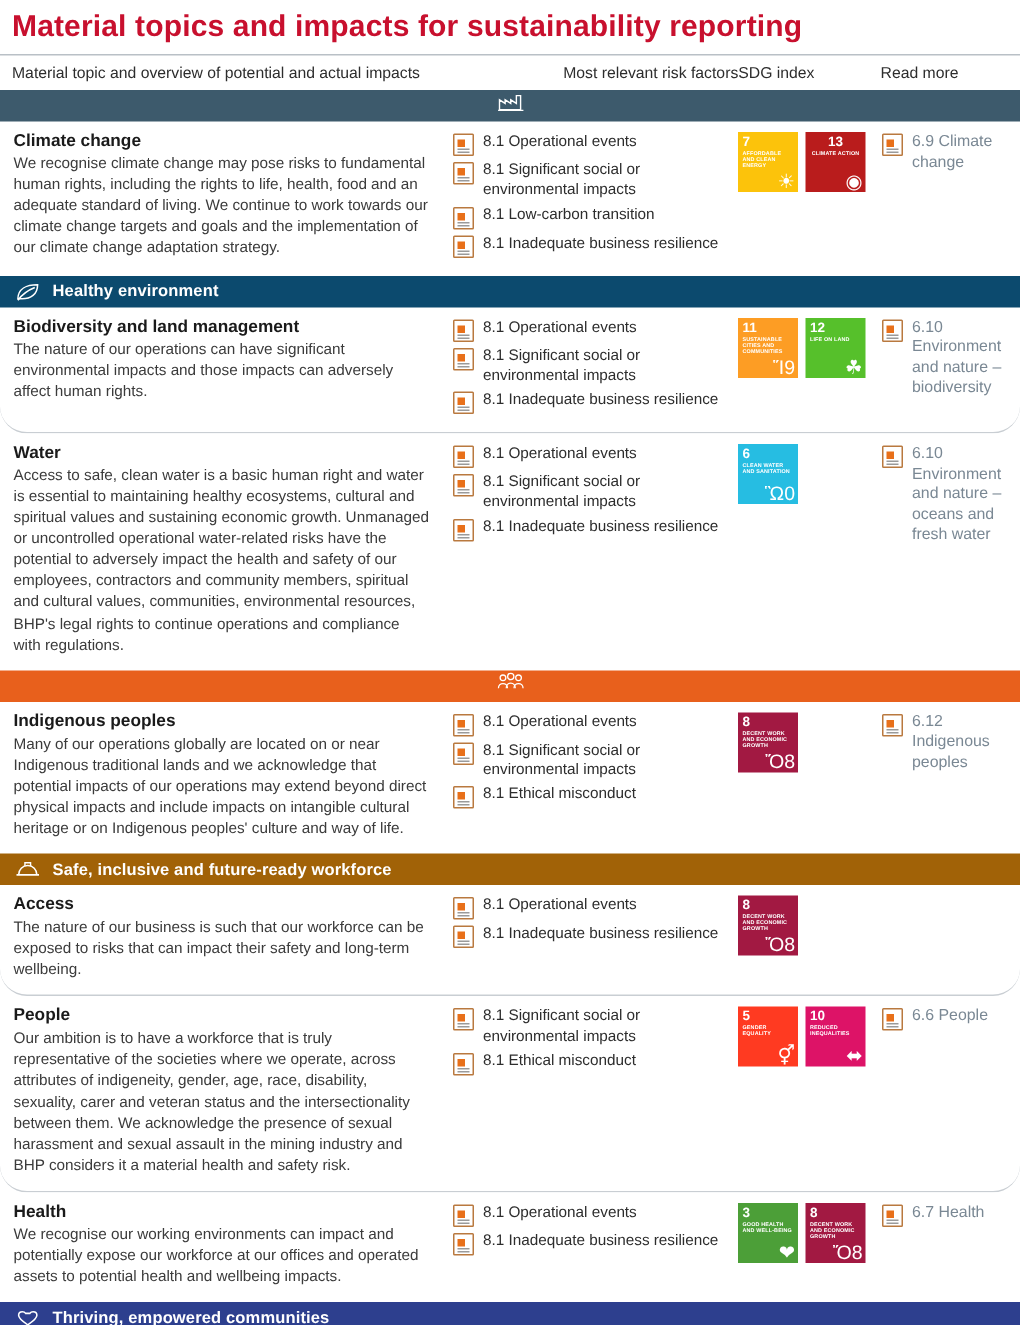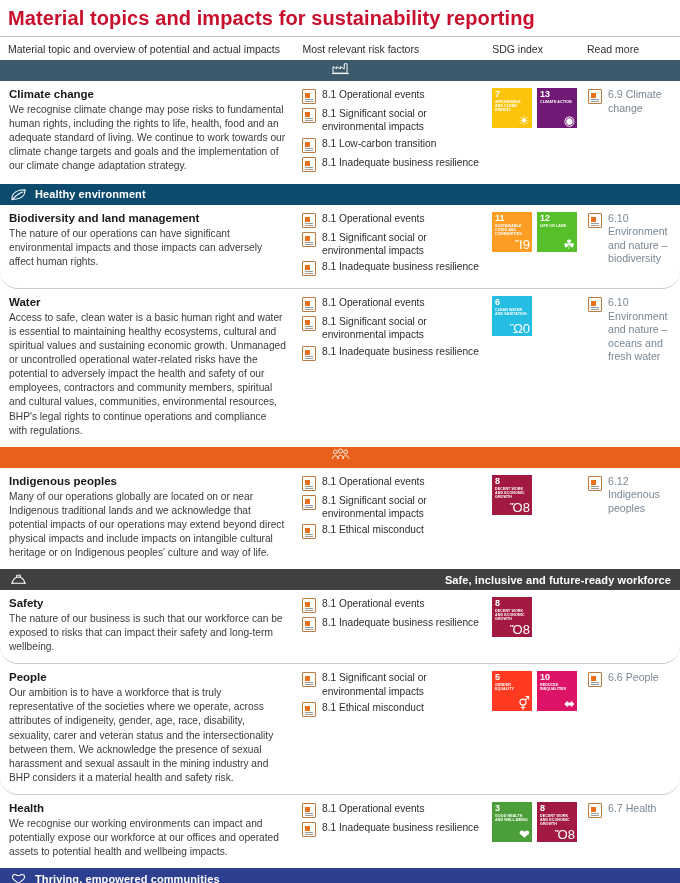--- a/index.html
+++ b/index.html
@@ -24,21 +24,21 @@
   }
 
   
   .col-headers {
     display: flex;
     padding: 6px 8px 5px 8px;
     font-size: 10.5px;
     color: #2d2d2d;
   }
   .col-headers .c1 { width: 298px; }
-  .col-headers .c2 { width: 192px; }
+  .col-headers .c2 { width: 192px; text-align: right; }
   .col-headers .c3 { width: 96px; }
   .col-headers .c4 { width: 86px; }
 
   
   .section-banner {
     display: flex;
     align-items: center;
     gap: 7px;
     height: 21px;
     padding: 0 9px;
@@ -206,21 +206,21 @@
               <span class="risk-text">8.1 Inadequate business resilience</span>
             </div>
           </div>
           <div class="cell-sdg">
             <div class="sdg-wrap">
               <div class="sdg" style="background: rgb(252, 195, 11);">
                 <div class="num">7</div>
                 <div class="nm">AFFORDABLE AND CLEAN ENERGY</div>
                 <div class="gly">☀</div>
               </div>
-              <div class="sdg" style="background: #701a75;">
+              <div class="sdg" style="background: #b91c1c; text-align: center;">
                 <div class="num">13</div>
                 <div class="nm">CLIMATE ACTION</div>
                 <div class="gly">◉</div>
               </div>
             </div>
           </div>
           <div class="cell-read">
             <div class="read-wrap">
               <span class="doc-icon"></span>
               <span class="read-text">6.9 Climate change</span>
@@ -358,33 +358,33 @@
           </div>
           <div class="cell-read">
             <div class="read-wrap">
               <span class="doc-icon"></span>
               <span class="read-text">6.12 Indigenous peoples</span>
             </div>
           </div>
         </div>
       </div>
       <div class="section">
-        <div class="section-banner" style="background: #404040; justify-content: space-between;">
+        <div class="section-banner" style="background: #a16207;">
           <span class="banner-icon">
             <svg viewBox="0 0 20 16" width="19" height="15">
               <path d="M2 12h16" stroke="#fff" stroke-width="1.1" fill="none"></path>
               <path d="M3.5 12c0-3.8 2.9-6.6 6.5-6.6s6.5 2.8 6.5 6.6" fill="none" stroke="#fff" stroke-width="1.1"></path>
               <path d="M8 5.8V3.4h4v2.4" fill="none" stroke="#fff" stroke-width="1"></path>
             </svg>
           </span>
           <span>Safe, inclusive and future-ready workforce</span>
         </div>
         <div class="topic-row">
           <div class="cell-topic">
-            <div class="topic-name">Safety</div>
+            <div class="topic-name">Access</div>
             <div class="topic-desc">The nature of our business is such that our workforce can be exposed to risks that can impact their safety and long-term wellbeing.</div>
           </div>
           <div class="cell-risk">
             <div class="risk-item">
               <span class="doc-icon"></span>
               <span class="risk-text">8.1 Operational events</span>
             </div>
             <div class="risk-item">
               <span class="doc-icon"></span>
               <span class="risk-text">8.1 Inadequate business resilience</span>

